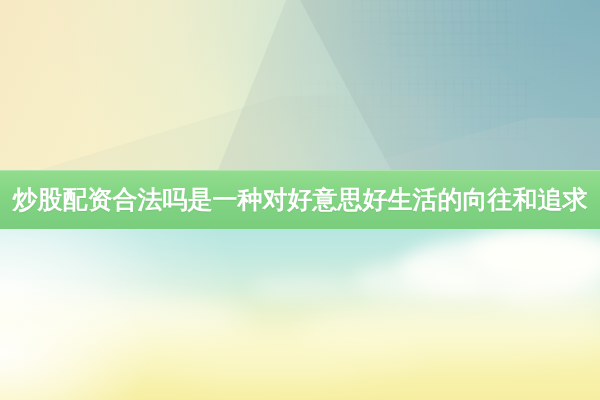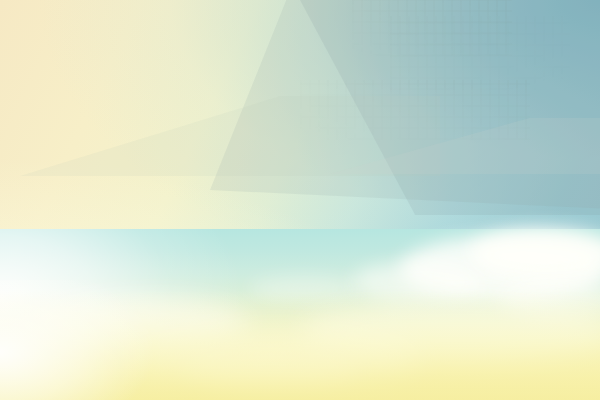--- a/index.html
+++ b/index.html
@@ -241,14 +241,17 @@
   <div class="cloud cl3"></div>
   <div class="cloud cl8"></div>
   <div class="cloud cl9"></div>
   <div class="cloud cl4"></div>
   <div class="cloud cl6"></div>
   <div class="cloud cl5"></div>
   <div class="cloud cl7"></div>
   <div class="sky-bottom-glow"></div>
   <div class="sky-bottomleft-white"></div>
 
+  <div class="caption-band">
+    <span class="caption-text">炒股配资合法吗是一种对好意思好生活的向往和追求</span>
+  </div>
 
 </div>
 
 </body></html>

